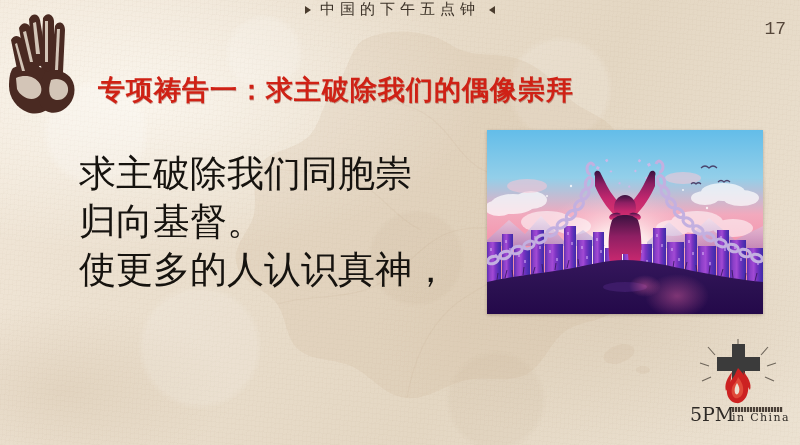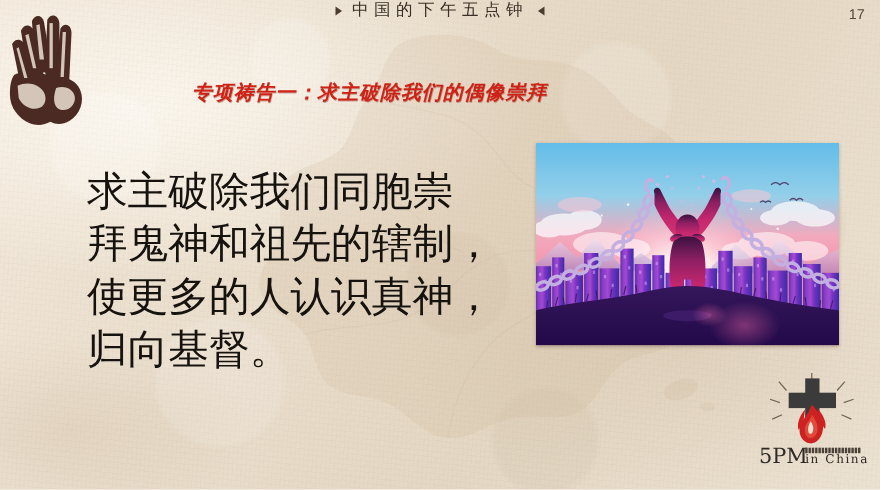--- a/index.html
+++ b/index.html
@@ -73,48 +73,47 @@
     letter-spacing: 5px;
     color: #3a3026;
     white-space: nowrap;
   }
   .tri { width: 0; height: 0; border-top: 4px solid transparent; border-bottom: 4px solid transparent; }
   .tri-right { border-left: 6px solid #4a3c2e; }
   .tri-left  { border-right: 6px solid #4a3c2e; }
 
   .page-number {
     position: absolute;
-    top: 5px; right: 14px;
-    font-family: Liberation Sans, sans-serif;
-    font-size: 13px;
+    top: 19px; right: 14px;
+    font-family: Liberation Mono, monospace;
+    font-size: 18px;
     color: #55463a;
     z-index: 6;
   }
 
   
   .praying-hands {
     position: absolute;
     left: 5px; top: 6px;
     width: 74px; height: 116px;
     z-index: 6;
   }
 
   
   .slide-title {
     position: absolute;
     top: 72px; left: 0; width: 672px;
     text-align: center;
-    font-size: 18px;
+    font-size: 27px;
     font-weight: bold;
     color: #cf2115;
     letter-spacing: 1px;
     text-shadow: 0.5px 0.5px 0 rgba(120,20,10,.35);
     z-index: 6;
     white-space: nowrap;
-    font-style: italic;
   }
 
   
   .body-text {
     position: absolute;
     left: 44px; top: 150px;
     width: 420px;
     font-size: 37px;
     line-height: 1.30;
     color: #16130f;
@@ -201,23 +200,22 @@
     <span class="header-title">中国的下午五点钟</span>
     <span class="tri tri-left"></span>
   </div>
 
   <div class="page-number">17</div>
 
   <div class="slide-title">专项祷告一：求主破除我们的偶像崇拜</div>
 
   <div class="body-text">
     <span class="body-line">求主破除我们同胞崇</span>
-    <span class="body-line">拜鬼神和祖先的辖制，</span>
+    <span class="body-line">归向基督。</span>
     <span class="body-line">使更多的人认识真神，</span>
-    <span class="body-line">归向基督。</span>
   </div>
 
   <div class="picture">
     <svg viewBox="0 0 276 184" xmlns="http://www.w3.org/2000/svg">
       <defs>
         <linearGradient id="sky" x1="0" y1="0" x2="0" y2="1">
           <stop offset="0%" stop-color="#63bde9"></stop>
           <stop offset="26%" stop-color="#93cfe9"></stop>
           <stop offset="46%" stop-color="#f2a9bd"></stop>
           <stop offset="66%" stop-color="#f58fa8"></stop>

